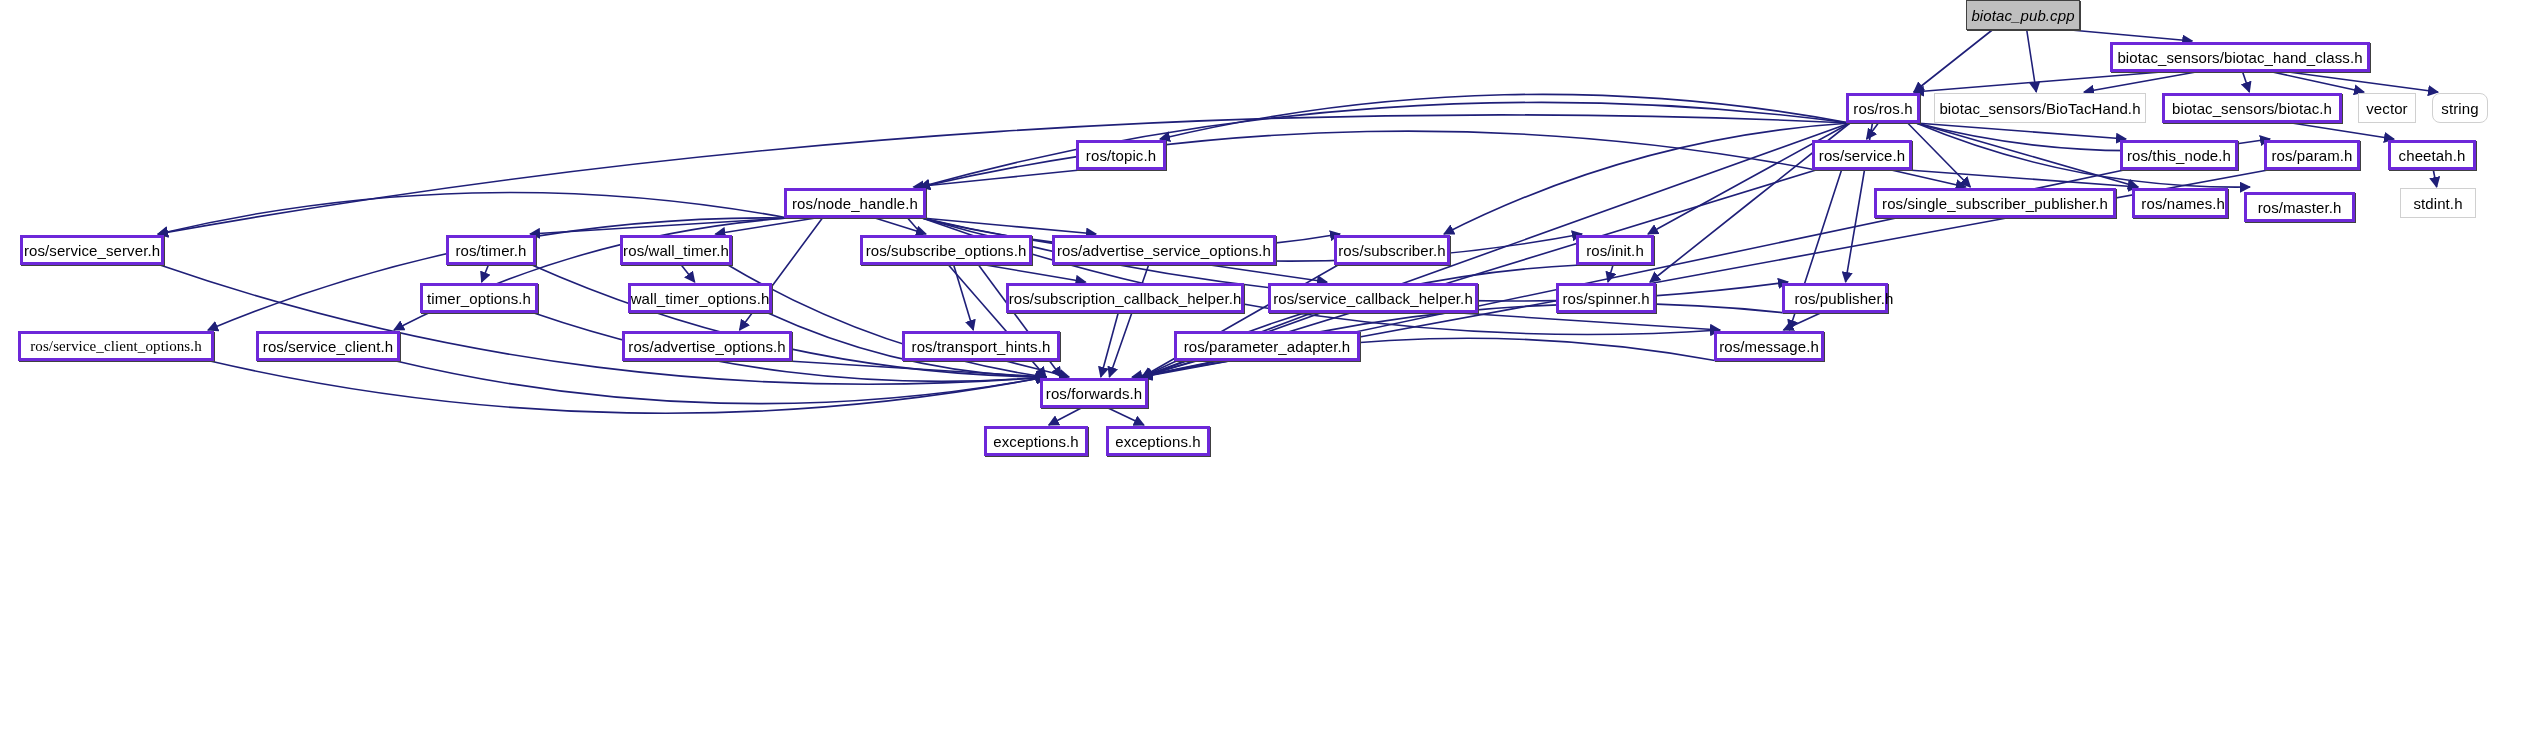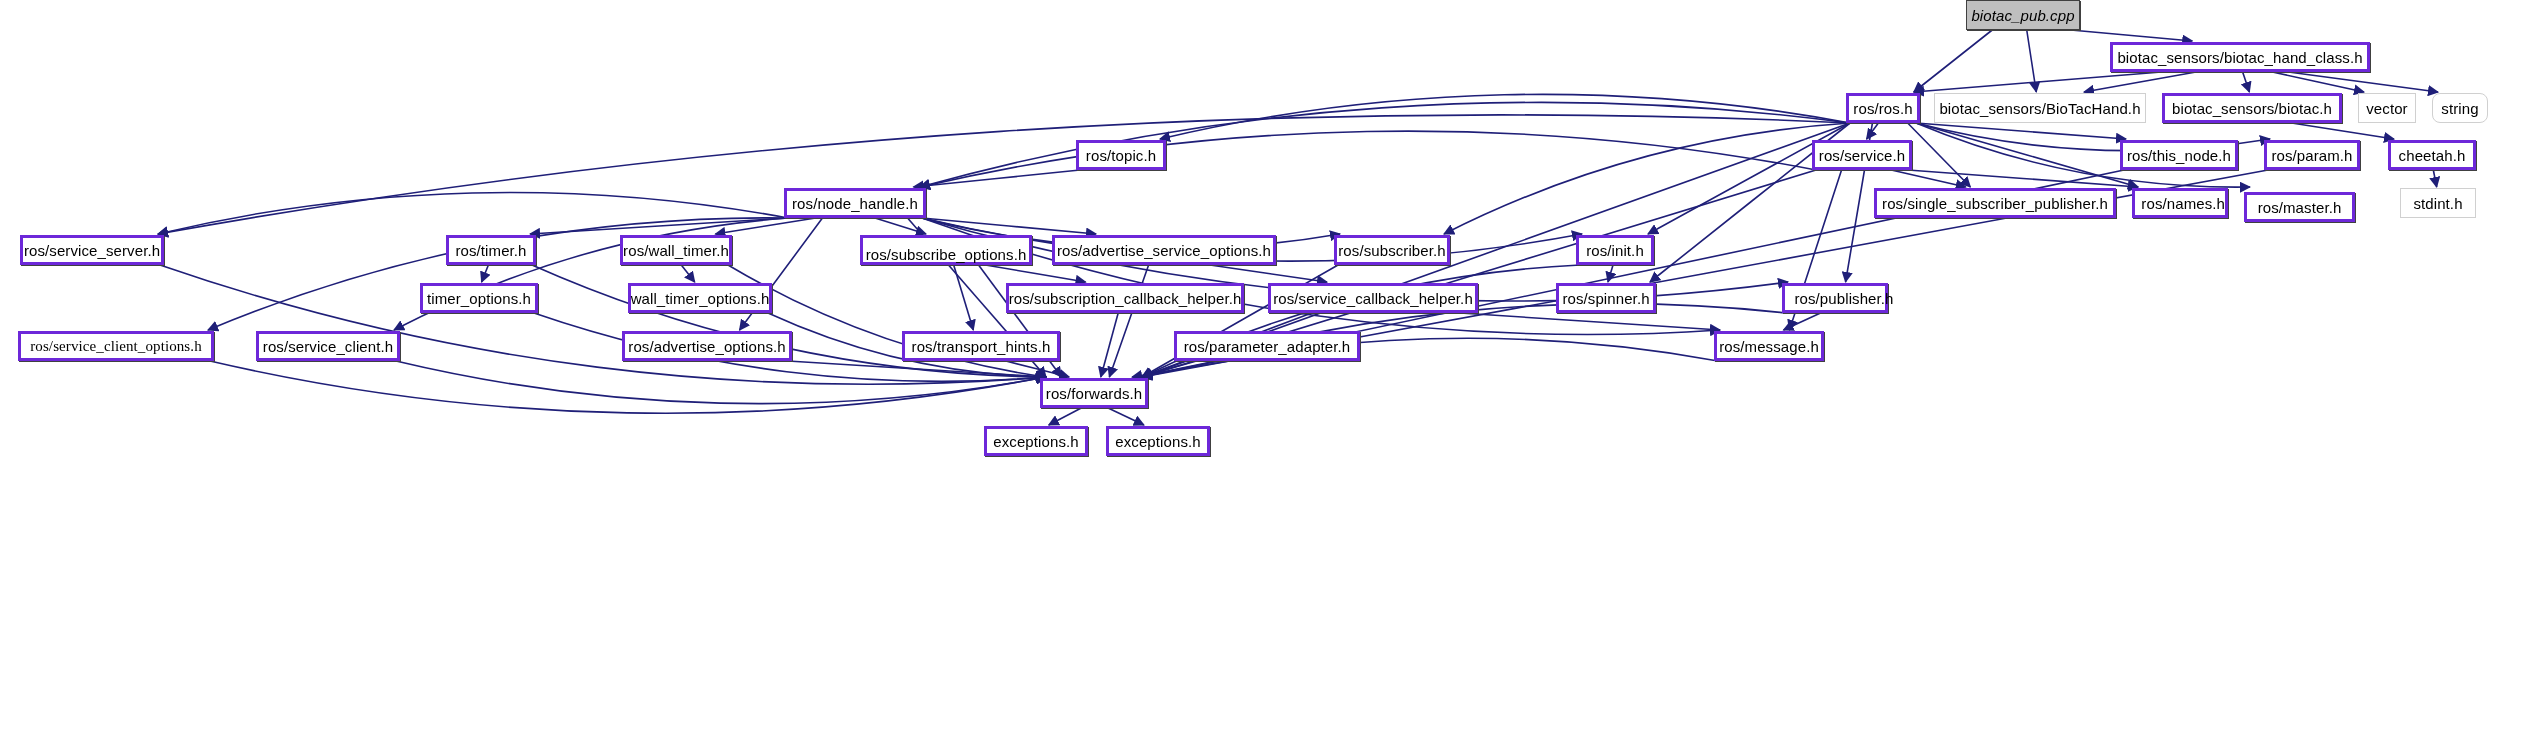--- a/index.html
+++ b/index.html
@@ -197,21 +197,21 @@
       </div>
       <div class="node normal" style="left: 20px; top: 235px; width: 144px;">
         <span class="lbl">ros/service_server.h</span>
       </div>
       <div class="node normal" style="left: 446px; top: 235px; width: 90px;">
         <span class="lbl">ros/timer.h</span>
       </div>
       <div class="node normal" style="left: 620px; top: 235px; width: 112px;">
         <span class="lbl">ros/wall_timer.h</span>
       </div>
-      <div class="node normal" style="left: 860px; top: 235px; width: 172px; align-items: flex-end;">
+      <div class="node normal" style="left: 860px; top: 235px; width: 172px;">
         <span class="lbl">ros/subscribe_options.h</span>
       </div>
       <div class="node normal" style="left: 1052px; top: 235px; width: 224px;">
         <span class="lbl">ros/advertise_service_options.h</span>
       </div>
       <div class="node normal" style="left: 1334px; top: 235px; width: 116px;">
         <span class="lbl">ros/subscriber.h</span>
       </div>
       <div class="node normal" style="left: 1576px; top: 235px; width: 78px;">
         <span class="lbl">ros/init.h</span>

